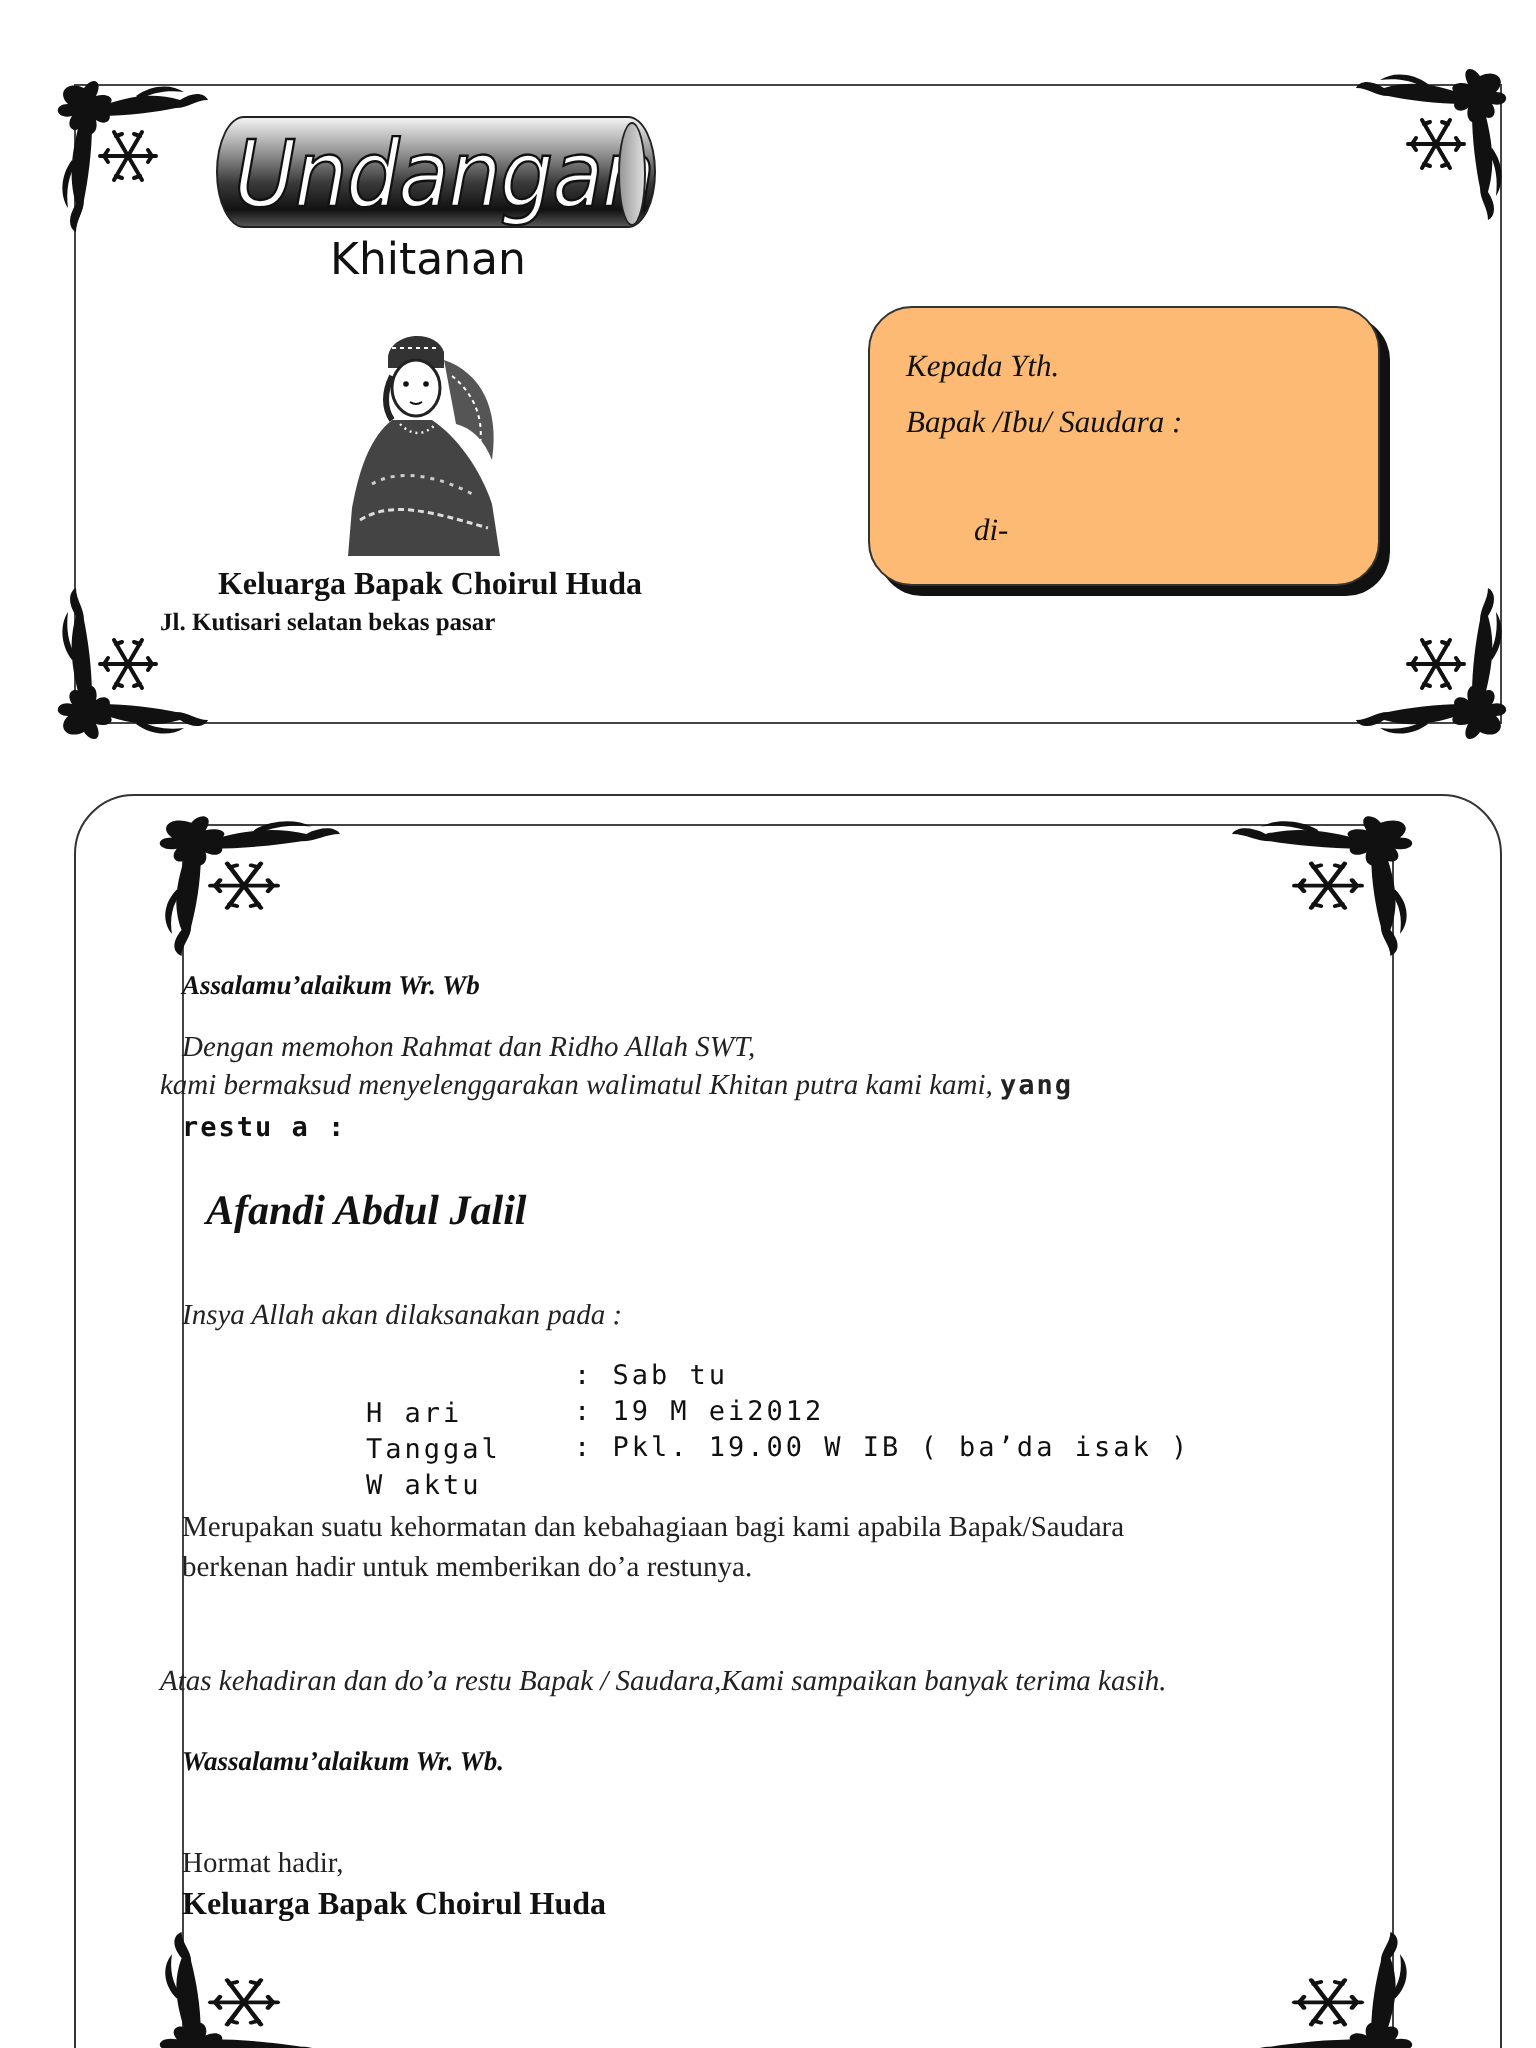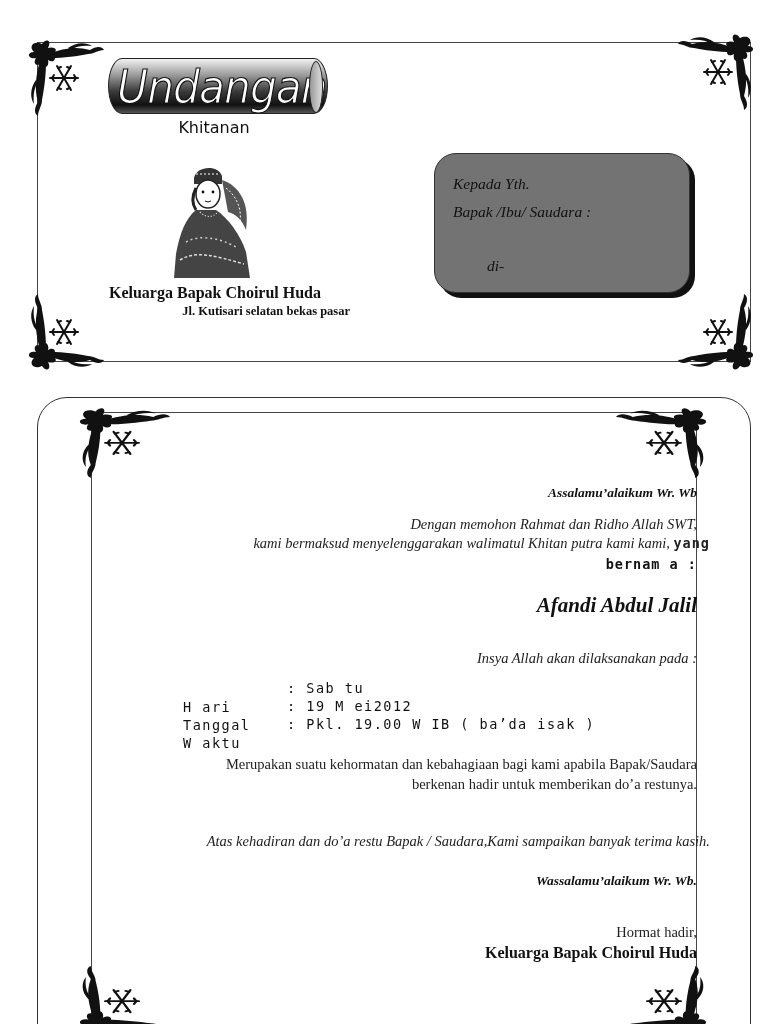--- a/index.html
+++ b/index.html
@@ -29,55 +29,55 @@
     background: linear-gradient(90deg, #999, #ddd);
   }
   .title-text {
     position: absolute; left: 0; right: 16px; top: 2px; text-align: center;
     font-family: "DejaVu Sans", sans-serif; font-style: italic; font-size: 46px;
     color: #fff; -webkit-text-stroke: 1.2px #111; letter-spacing: -1px; line-height: 52px;
     transform: scaleX(0.92);
   }
   .subtitle {
     position: absolute; left: 108px; top: 118px; width: 212px; text-align: center;
-    font-family: "DejaVu Sans", sans-serif; font-size: 16px; color: #111;
+    font-family: "DejaVu Sans", sans-serif; font-size: 22px; color: #111;
   }
   .portrait {
     position: absolute; left: 166px; top: 160px; width: 90px; height: 122px;
   }
   .portrait svg { width: 100%; height: 100%; }
   .host-name {
     position: absolute; left: 80px; top: 284px; width: 270px; text-align: center;
     font-weight: bold; font-size: 16px;
   }
   .host-address {
-    position: absolute; left: 80px; top: 304px; width: 270px; text-align: right;
+    position: absolute; left: 80px; top: 304px; width: 270px; text-align: left;
     font-weight: bold; font-size: 12.5px;
   }
 
   .address-box {
     position: absolute; left: 434px; top: 153px; width: 256px; height: 140px;
-    border: 1.5px solid #333; border-radius: 22px; background: #737373;
+    border: 1.5px solid #333; border-radius: 22px; background: #fdba74;
     box-shadow: 5px 5px 0 #111;
     padding: 16px 0 0 18px;
     font-style: italic; font-size: 15.5px; line-height: 28px;
   }
   .address-box .di { padding-left: 34px; margin-top: 26px; }
 
   
   .body-outer {
     position: absolute; left: 37px; top: 397px; width: 714px; height: 700px;
     border: 1px solid #333; border-radius: 30px;
   }
   .body-inner {
     position: absolute; left: 91px; top: 412px; width: 606px; height: 660px;
     border: 1px solid #444;
   }
 
-  .text-center { position: absolute; left: 91px; width: 606px; text-align: right; }
+  .text-center { position: absolute; left: 91px; width: 606px; text-align: left; }
   .greeting { top: 485px; font-weight: bold; font-style: italic; font-size: 13.5px; }
   .intro1 { top: 516px; font-style: italic; font-size: 14.5px; color: #222; }
   .intro2 { top: 535px; left: 80px; width: 630px; font-style: italic; font-size: 14.5px; color: #222; }
   .intro2 .mono, .intro3 {
     font-family: "DejaVu Sans Mono", monospace; font-style: normal; font-weight: bold;
     font-size: 13.5px; letter-spacing: 1px;
   }
   .intro3 { top: 556px; }
   .child-name { top: 593px; font-weight: bold; font-style: italic; font-size: 21px; padding-left: 12px; }
   .schedule-intro { top: 650px; font-style: italic; font-size: 14.5px; color: #222; }
@@ -210,21 +210,21 @@
       <use href="#ornament"></use>
     </svg>
 </div>
 
 <div class="text-center greeting">Assalamu’alaikum Wr. Wb</div>
 <div class="text-center intro1">Dengan memohon Rahmat dan Ridho Allah SWT,</div>
 <div class="text-center intro2">
   <span>kami bermaksud menyelenggarakan walimatul Khitan putra kami kami,</span>
   <span class="mono">yang</span>
 </div>
-<div class="text-center intro3">bernam a :</div>
+<div class="text-center intro3">restu a :</div>
 
 <div class="text-center child-name">Afandi Abdul Jalil</div>
 <div class="text-center schedule-intro">Insya Allah akan dilaksanakan pada :</div>
 
 <div class="details">
   <div class="detail-row">
     <span class="detail-label">H ari</span>
     <span class="detail-value">: Sab tu</span>
   </div>
   <div class="detail-row">

